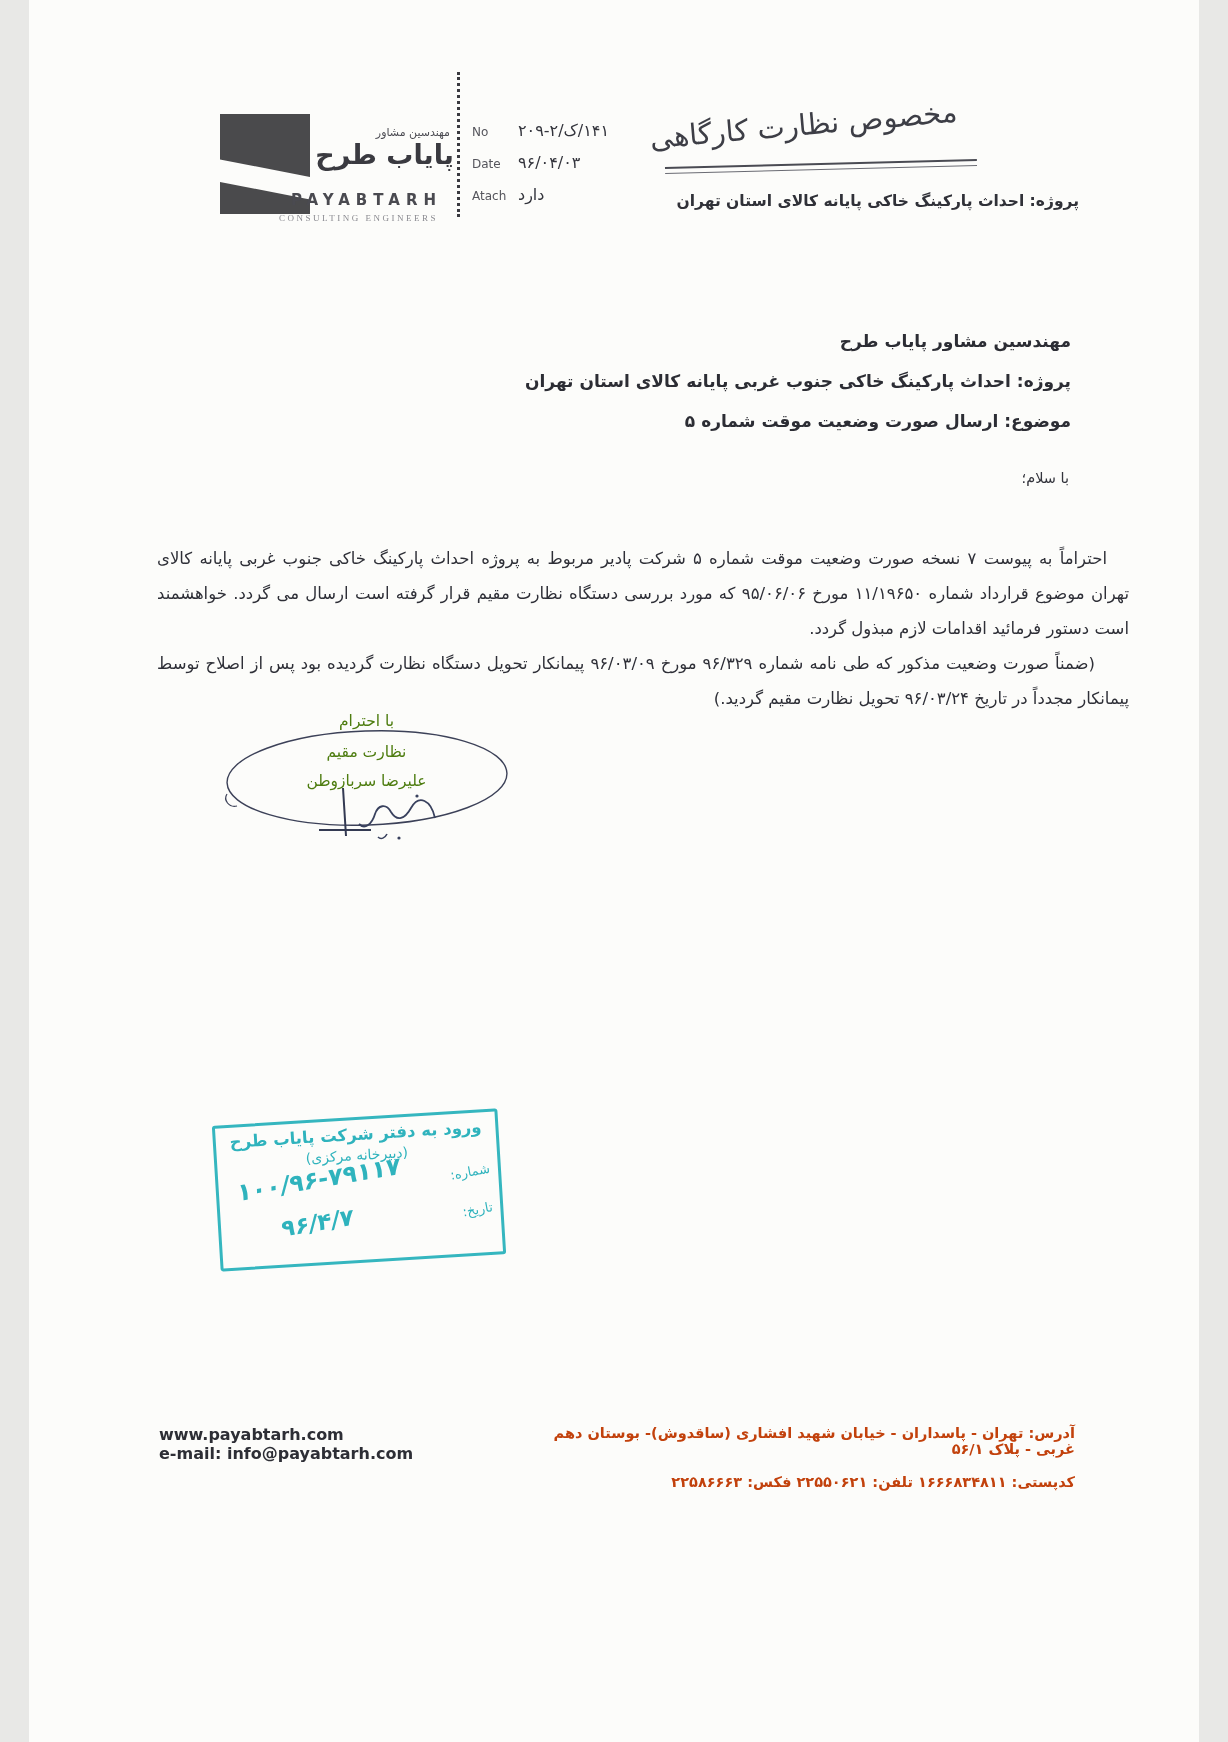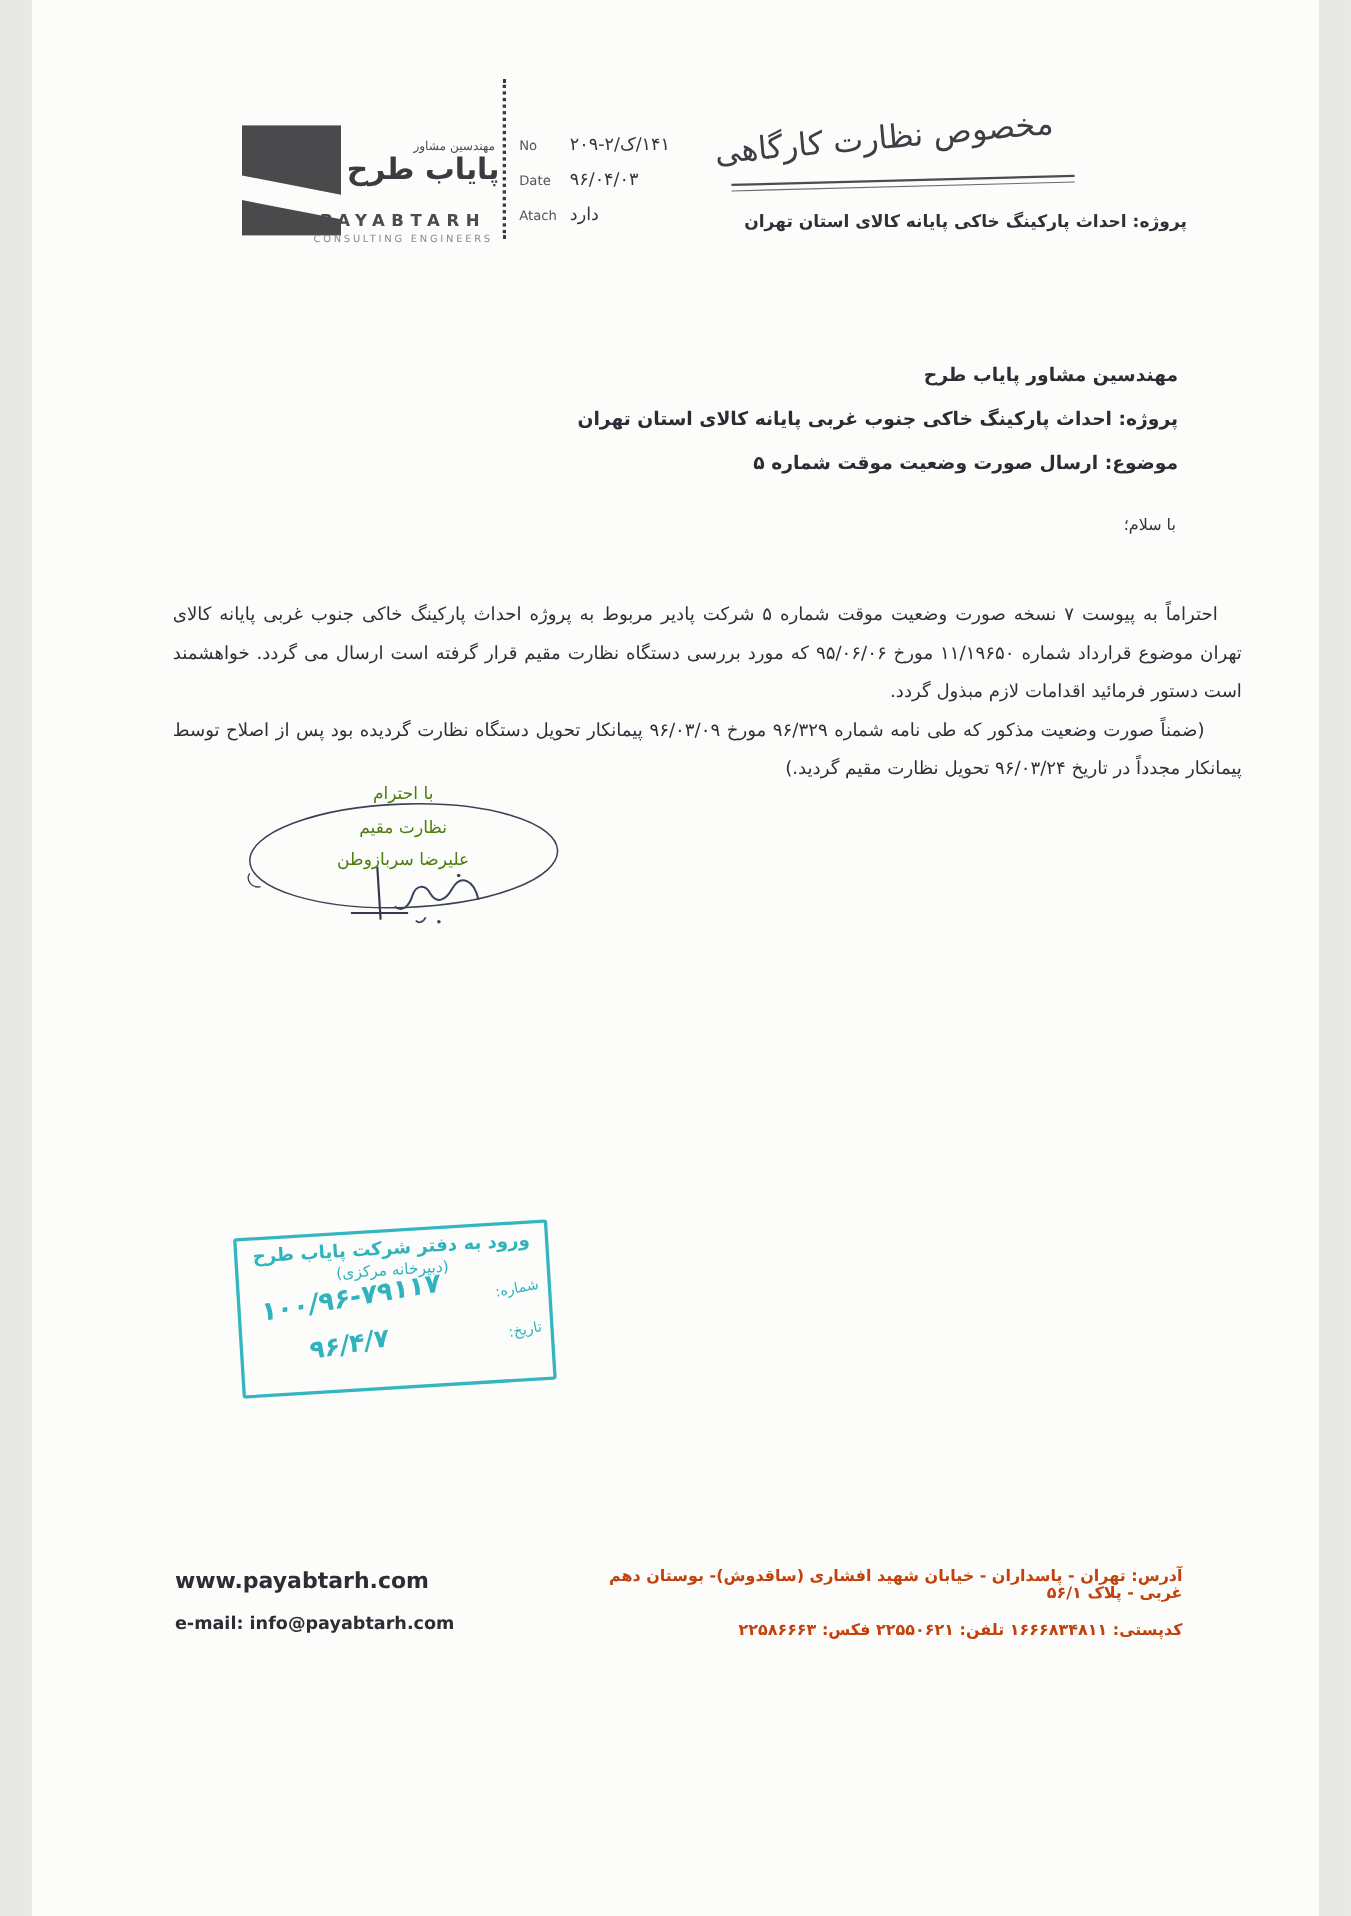--- a/index.html
+++ b/index.html
@@ -18,21 +18,21 @@
     background:#4a4a4c;overflow:hidden;
   }
   .logo-band{
     position:absolute;left:-12px;bottom:22px;width:130px;height:22px;
     background:#fcfcfa;transform:rotate(11deg);
   }
   .brand{position:absolute;left:250px;top:126px;width:175px;text-align:center;}
   .brand-fa-small{font-size:11px;color:#4b4b52;text-align:right;padding-right:4px;}
   .brand-fa-large{font-size:27px;font-weight:bold;color:#3a3a40;text-align:right;line-height:1.2;}
   .brand-en{font-size:15px;font-weight:bold;letter-spacing:6px;color:#4a4a50;margin-top:20px;white-space:nowrap;}
-  .brand-en-sub{font-size:9px;letter-spacing:2.5px;color:#8a8a90;margin-top:4px;white-space:nowrap;text-align:center;}
+  .brand-en-sub{font-size:9px;letter-spacing:2.5px;color:#8a8a90;margin-top:4px;white-space:nowrap;text-align:left;font-family:Liberation Serif, serif;}
   .header-divider{
     position:absolute;left:428px;top:72px;height:145px;width:0;
     border-left:3px dotted #3a3a40;
   }
   .ref-block{position:absolute;left:443px;top:121px;width:200px;}
   .ref-row{display:flex;align-items:baseline;margin-bottom:13px;}
   .ref-label{width:46px;font-size:12px;color:#55555c;}
   .ref-value{font-size:16px;color:#33343c;direction:ltr;unicode-bidi:bidi-override;letter-spacing:1px;}
   .ref-value.fa{direction:rtl;unicode-bidi:normal;letter-spacing:0;}
   .hand-note{
@@ -92,21 +92,21 @@
   .stamp-label{position:absolute;right:8px;top:8px;font-size:13px;transform:rotate(-7deg);}
   .stamp-hand{
     position:absolute;left:18px;top:0;
     font-size:24px;font-weight:bold;letter-spacing:2px;
     direction:ltr;unicode-bidi:bidi-override;
     transform:rotate(-6deg) skewX(-8deg);
   }
   .stamp-hand.date{left:60px;top:6px;font-size:23px;}
   
   .footer-left{position:absolute;left:130px;top:1425px;font-weight:bold;color:#2d2e35;}
-  .footer-left .site{font-size:20px;margin-bottom:17px;}
+  .footer-left .site{font-size:16px;}
   .footer-left .mail{font-size:16px;}
   .footer-right{
     position:absolute;right:124px;top:1425px;width:560px;
     direction:rtl;text-align:right;font-weight:bold;color:#c2410c;
   }
   .footer-right div{font-size:14.5px;margin-bottom:17px;}
 </style>
 </head>
 <body>
 

